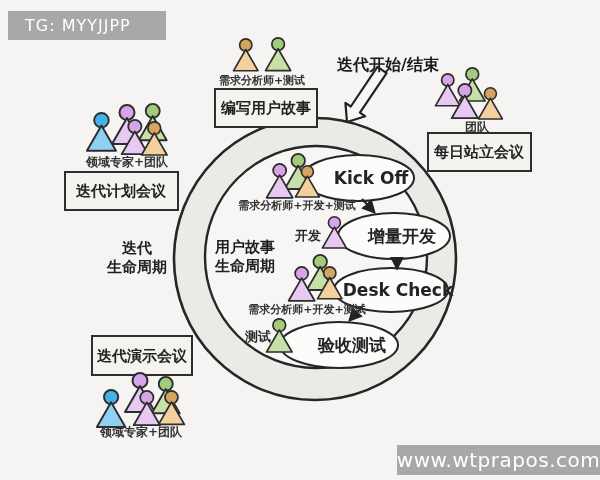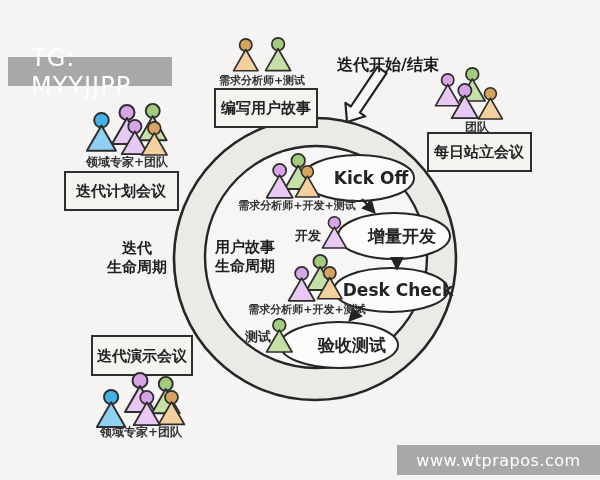--- a/index.html
+++ b/index.html
@@ -26,22 +26,22 @@
   .ph{fill:var(--h);stroke:#2c2c2c;stroke-width:2;}
   .pb{fill:var(--b);stroke:#2c2c2c;stroke-width:2;stroke-linejoin:round;}
   .p-blue{--h:#45b2e6;--b:#90d0f0;}
   .p-purple{--h:#d8a4e8;--b:#e7c9f3;}
   .p-green{--h:#a2cb7c;--b:#c6e0a8;}
   .p-orange{--h:#d6a45f;--b:#f3d09e;}
   .wm{
     position:absolute;background:#a8a8a8;color:#fff;
     display:flex;align-items:center;
   }
-  .wm-top{left:8px;top:11px;width:141px;height:29px;font-size:24px;padding-left:23px;letter-spacing:1px;margin-top:46px;}
-  .wm-bottom{left:397px;top:445px;width:203px;height:30px;font-size:16px;justify-content:center;letter-spacing:0.5px;text-align:right;}
+  .wm-top{left:8px;top:11px;width:141px;height:29px;font-size:16px;padding-left:17px;letter-spacing:1px;}
+  .wm-bottom{left:397px;top:445px;width:203px;height:30px;font-size:20px;justify-content:center;letter-spacing:0.5px;text-align:right;}
 </style>
 </head>
 <body>
 
 <div class="stage">
 <svg width="600" height="480" viewBox="0 0 600 480">
   <defs>
     <marker id="ah" viewBox="0 0 10 10" refX="8" refY="5" markerWidth="7" markerHeight="7" orient="auto-start-reverse">
       <path d="M0,0 L10,5 L0,10 Z" fill="#222"></path>
     </marker>

